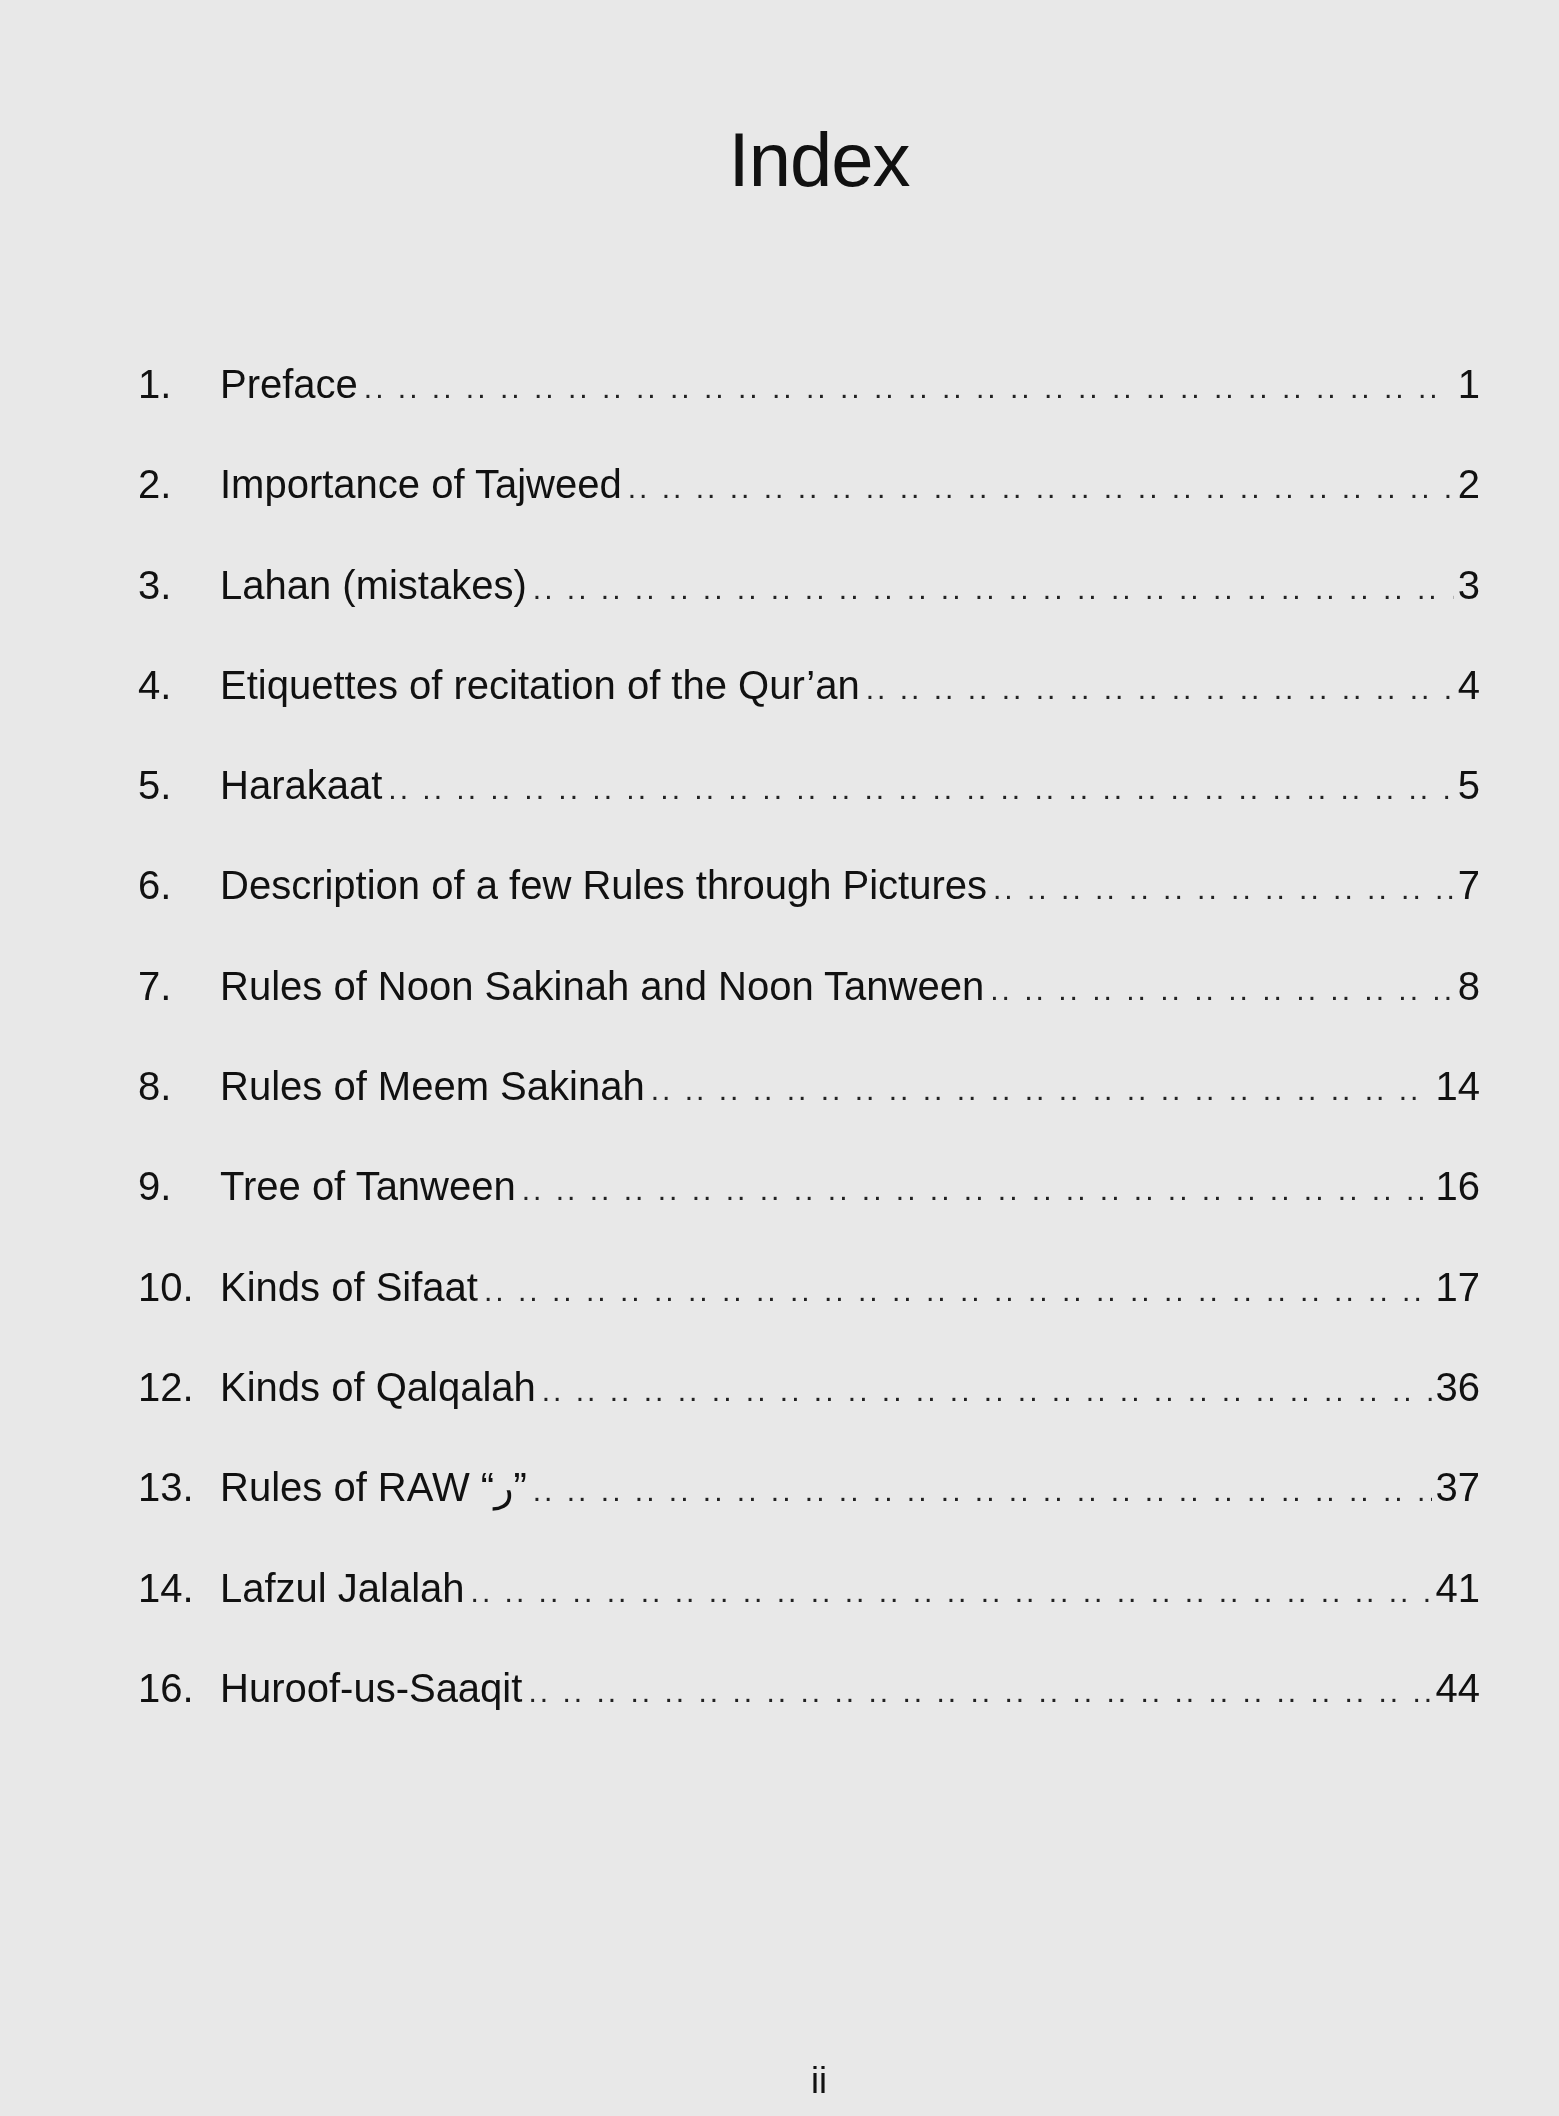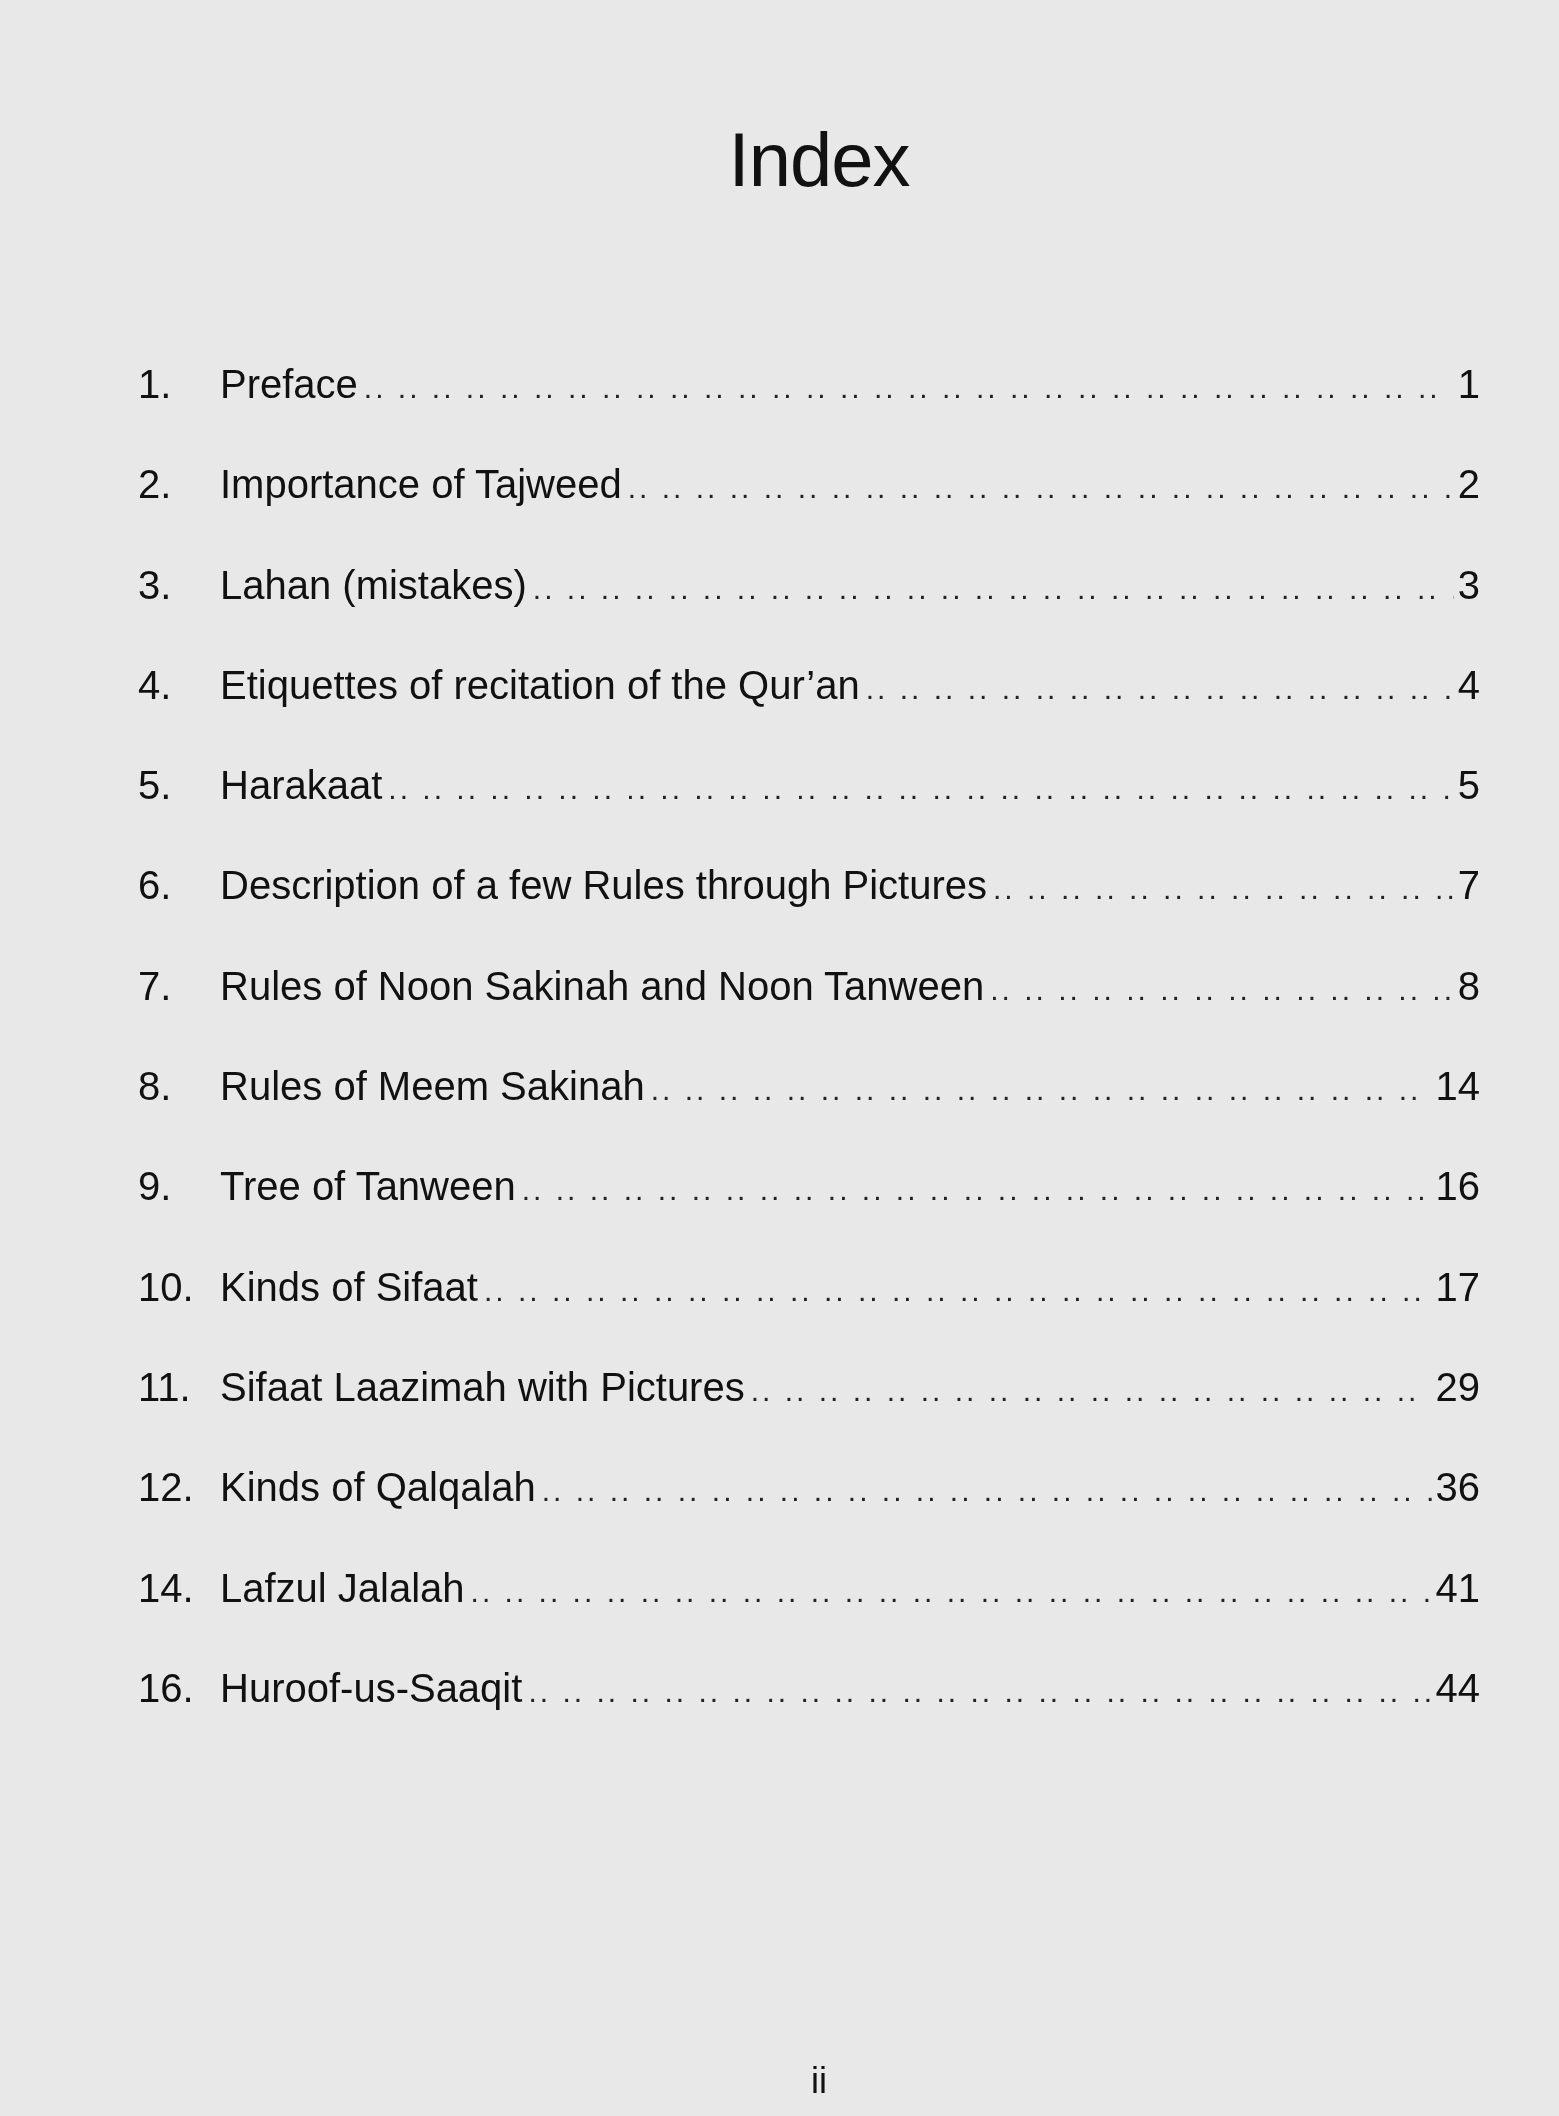--- a/index.html
+++ b/index.html
@@ -136,30 +136,30 @@
     <span class="toc-leader"></span>
     <span class="toc-page">16</span>
   </li>
   <li class="toc-row">
     <span class="toc-num">10.</span>
     <span class="toc-title">Kinds of Sifaat</span>
     <span class="toc-leader"></span>
     <span class="toc-page">17</span>
   </li>
   <li class="toc-row">
-    <span class="toc-num">11.</span>
-    <span class="toc-title">Sifaat Laazimah with Pictures</span>
-    <span class="toc-leader"></span>
-    <span class="toc-page">29</span>
-  </li>
-  <li class="toc-row">
     <span class="toc-num">12.</span>
     <span class="toc-title">Kinds of Qalqalah</span>
     <span class="toc-leader"></span>
     <span class="toc-page">36</span>
+  </li>
+  <li class="toc-row">
+    <span class="toc-num">13.</span>
+    <span class="toc-title">Rules of RAW “ر”</span>
+    <span class="toc-leader"></span>
+    <span class="toc-page">37</span>
   </li>
   <li class="toc-row">
     <span class="toc-num">14.</span>
     <span class="toc-title">Lafzul Jalalah</span>
     <span class="toc-leader"></span>
     <span class="toc-page">41</span>
   </li>
   <li class="toc-row">
     <span class="toc-num">16.</span>
     <span class="toc-title">Huroof-us-Saaqit</span>

